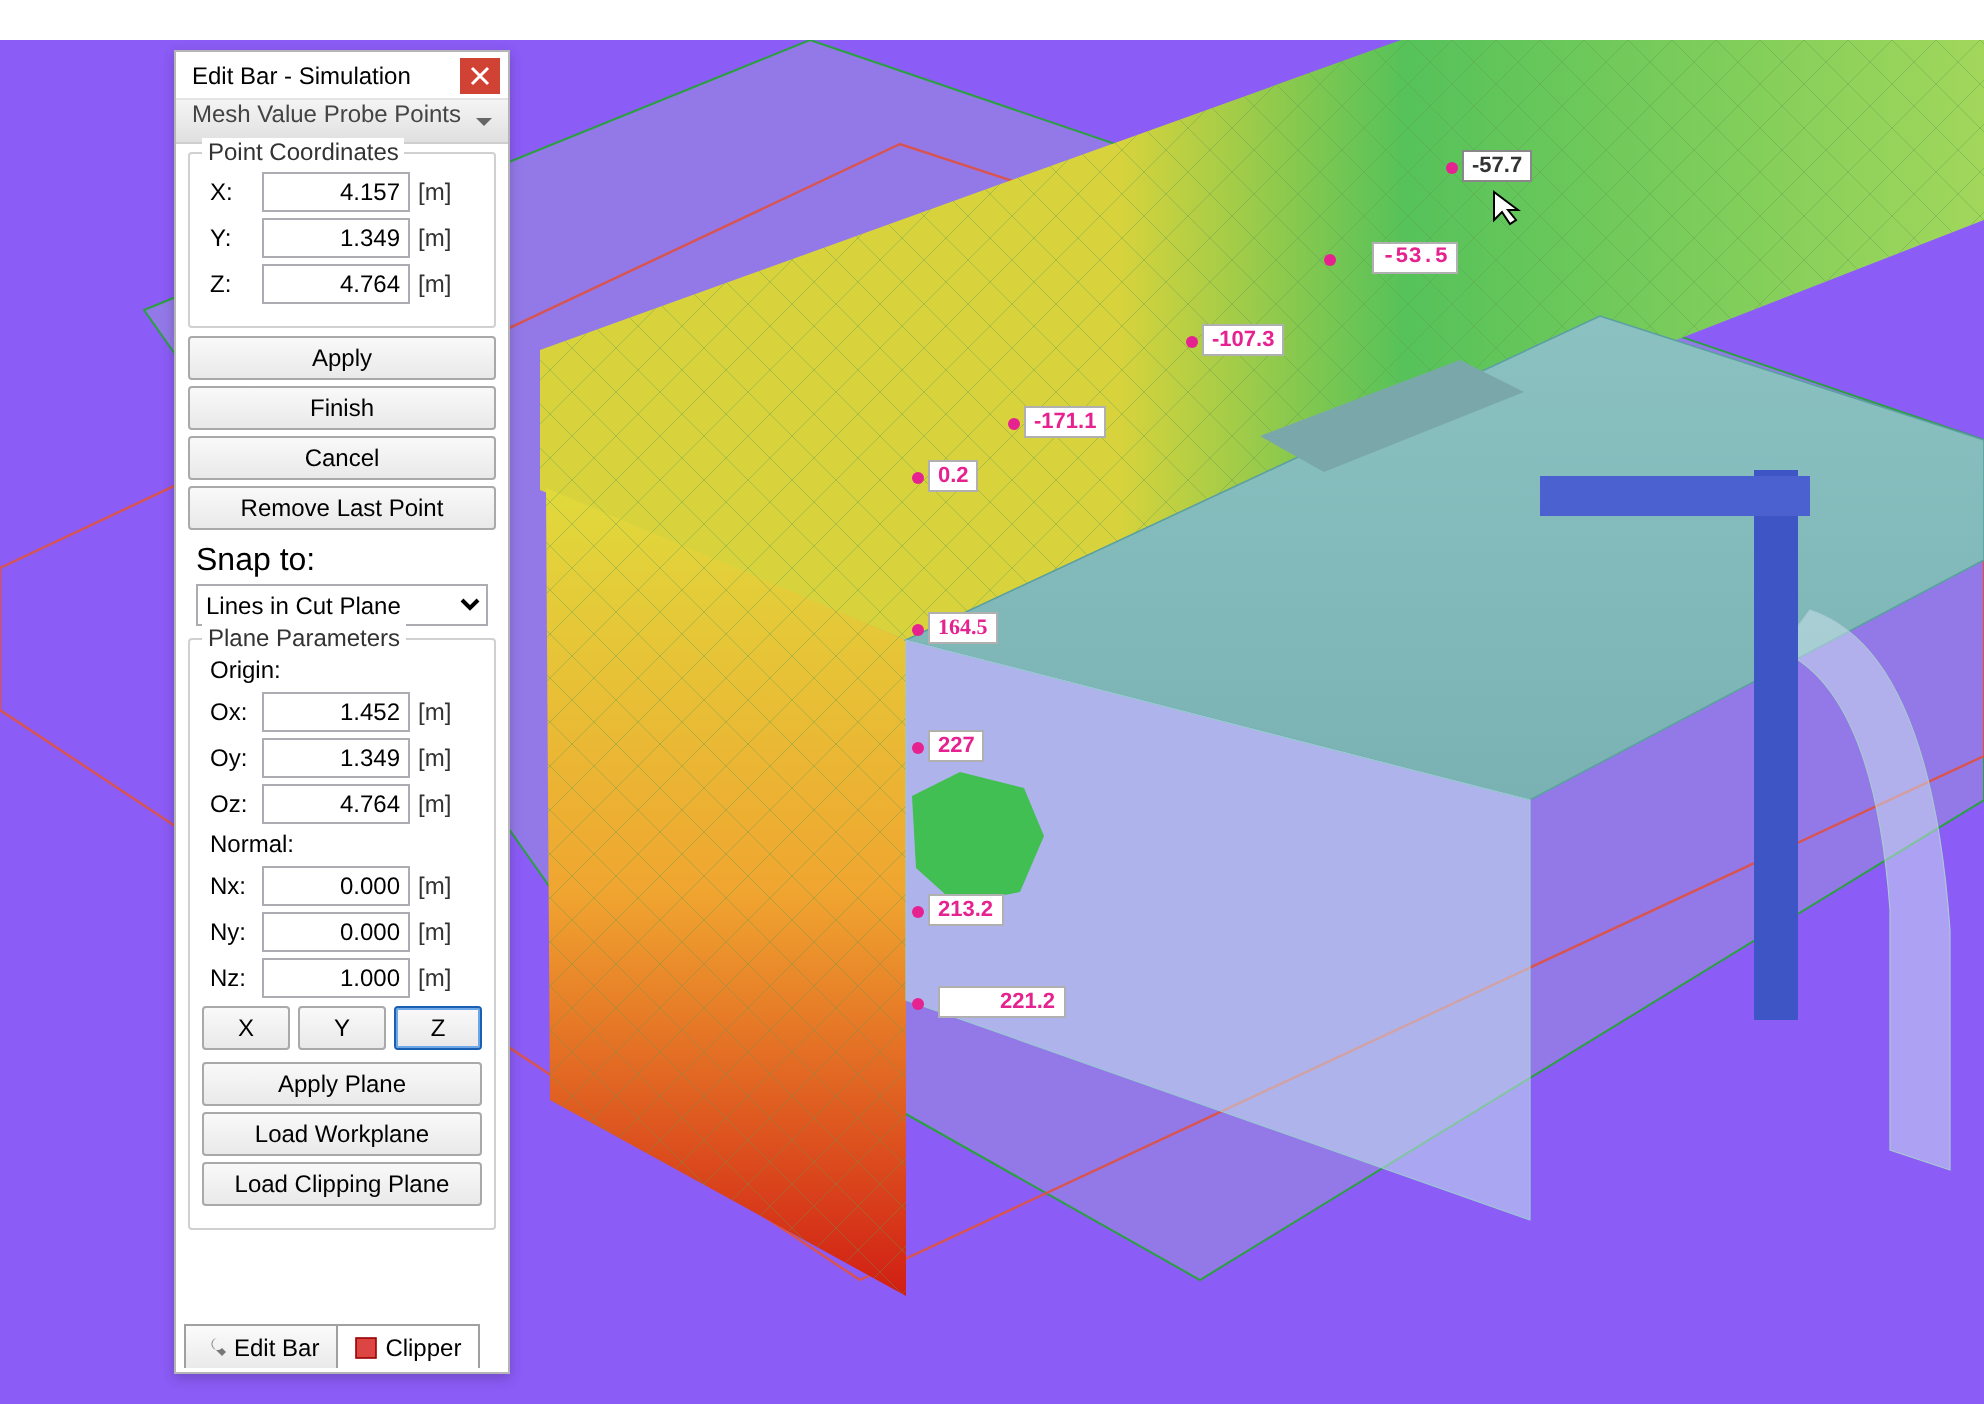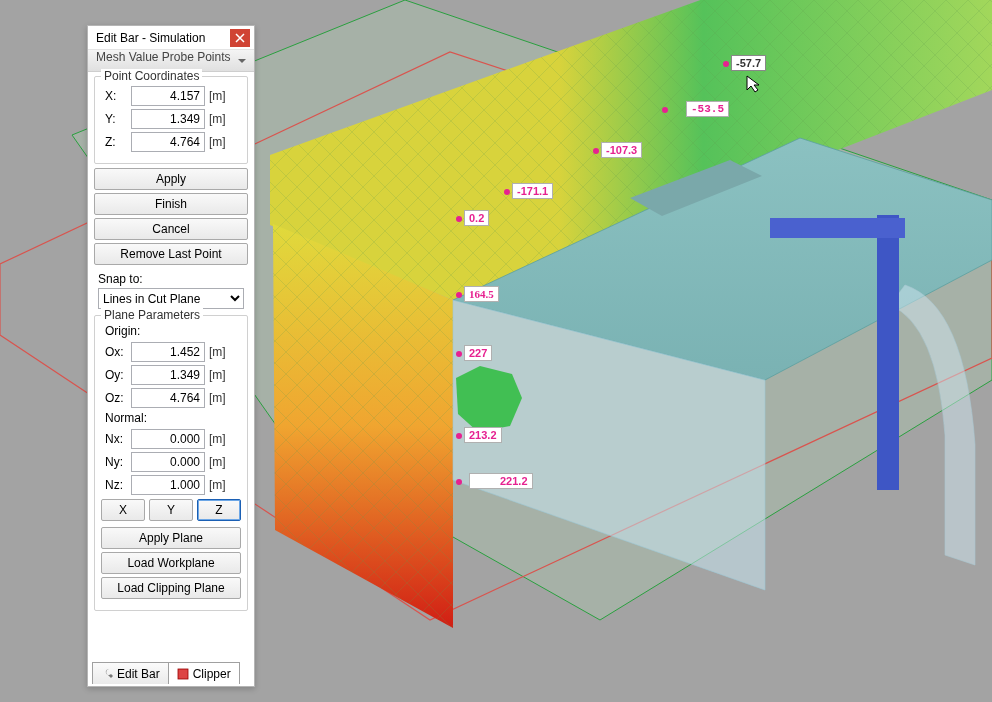--- a/index.html
+++ b/index.html
@@ -10,21 +10,22 @@
     font-size: 12px;
     background: #fff;
     position: relative;
     overflow: hidden;
   }
 
   
   .viewport {
     position: absolute;
     inset: 0;
-    background: #a3a3a3;
+    background: #8b5cf6;
+    margin-top: 20px;
   }
 
   
   .probe {
     position: absolute;
     background: #fff;
     border: 1px solid #b0b0b0;
     color: #e62190;
     font-weight: 600;
     font-size: 11px;
@@ -153,21 +154,21 @@
     background: linear-gradient(#f9f9f9,#e9e9e9);
     border: 1px solid #a9a9a9;
     border-radius: 2px;
     font-size: 12px;
     margin: 3px 0;
     cursor: pointer;
     font-family: inherit;
   }
 
   .snap-label {
-    font-size: 12px;
+    font-size: 16px;
     padding: 4px 4px 2px 4px;
   }
   .select {
     width: calc(100% - 8px);
     height: 21px;
     margin: 0 4px 6px 4px;
     font-size: 12px;
     border: 1px solid #abadb3;
     background: #fff;
     font-family: inherit;

